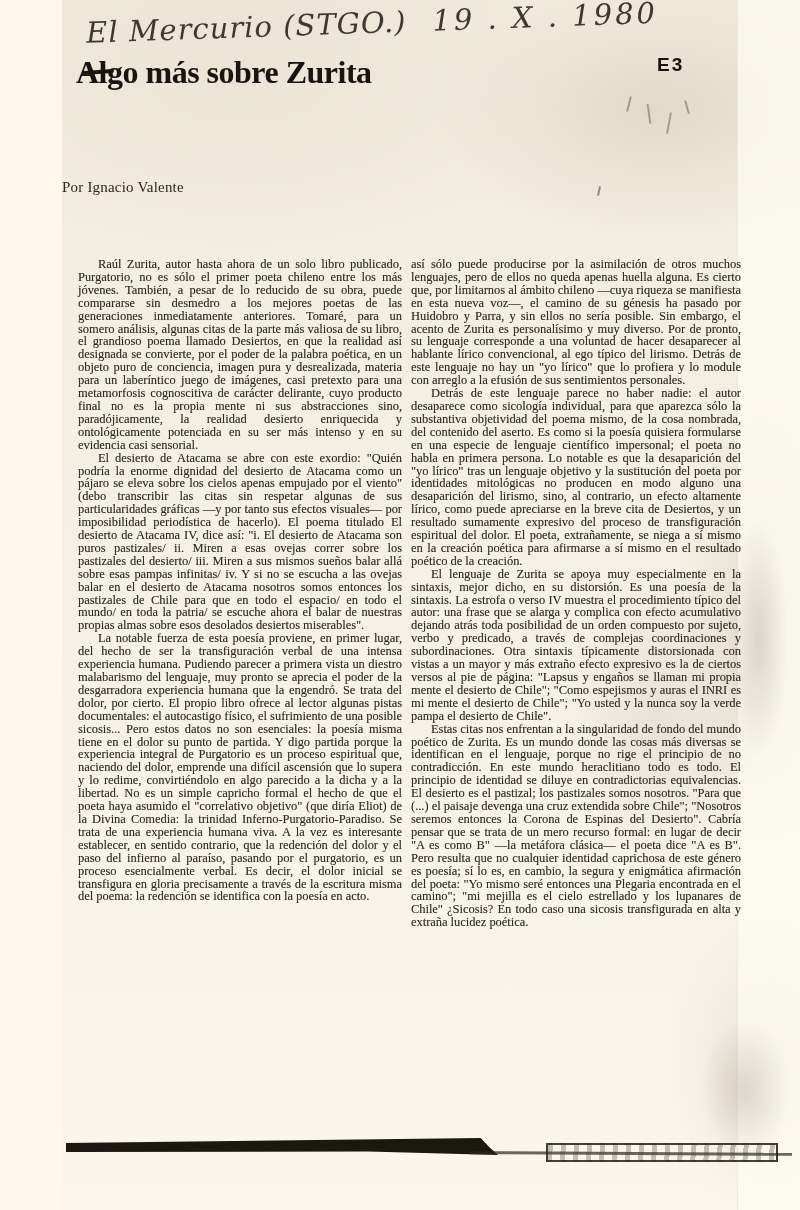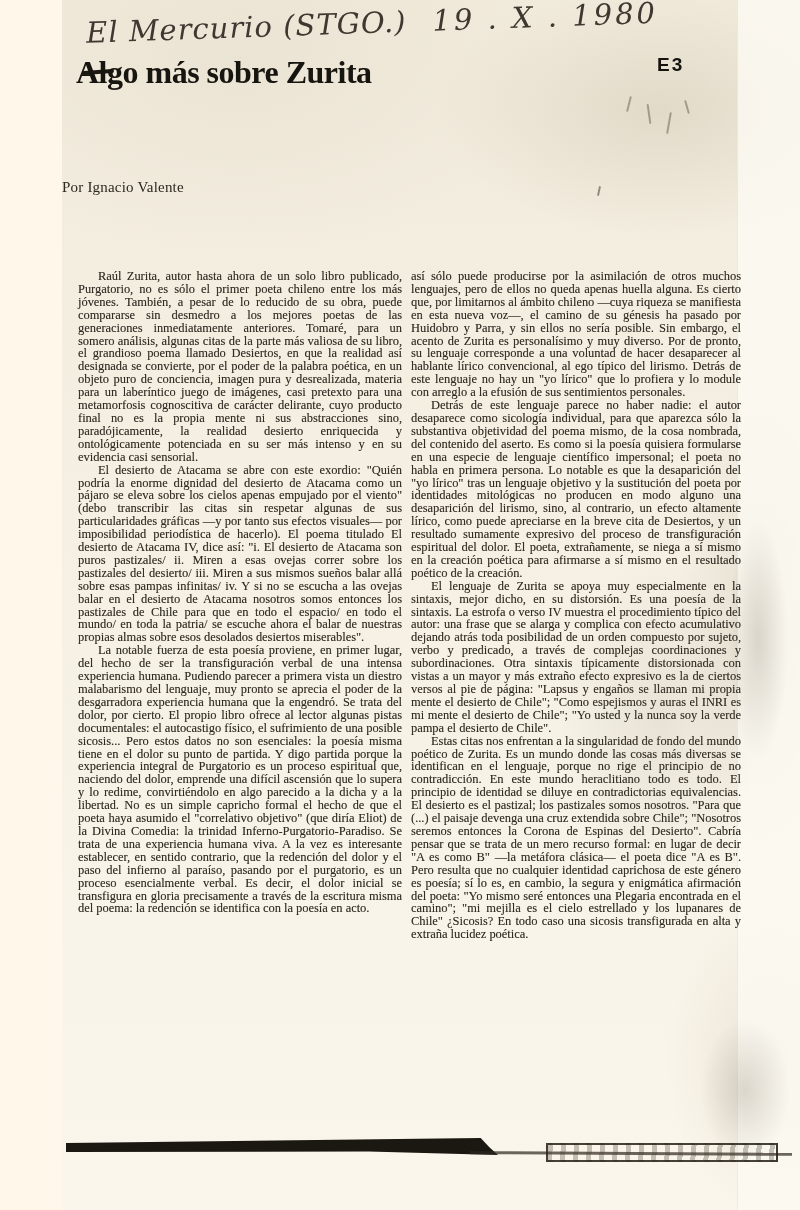--- a/index.html
+++ b/index.html
@@ -45,21 +45,21 @@
   .headline-mark{
     position:absolute;left:82px;top:70px;width:32px;height:4px;
     background:#1c1912;transform:rotate(-4deg);border-radius:2px;
   }
   .byline{
     position:absolute;left:62px;top:131px;
     font-size:15px;color:#2c2820;letter-spacing:.2px;margin-top:48px;
   }
 
   .article{position:absolute;top:258px;left:0;width:800px;}
-  .col{position:absolute;top:12px;}
+  .col{position:absolute;top:0;}
   .col-left{left:78px;width:324px;}
   .col-right{left:411px;width:330px;font-family:Liberation Serif, serif;}
   .col p{
     margin:0;font-size:12.4px;line-height:12.9px;text-align:justify;
     color:#2f2a22;text-shadow:.2px .2px 0 rgba(45,40,32,.35);
   }
   .col p.indent{text-indent:20px;}
 
   
   .smudge{position:absolute;pointer-events:none;}

